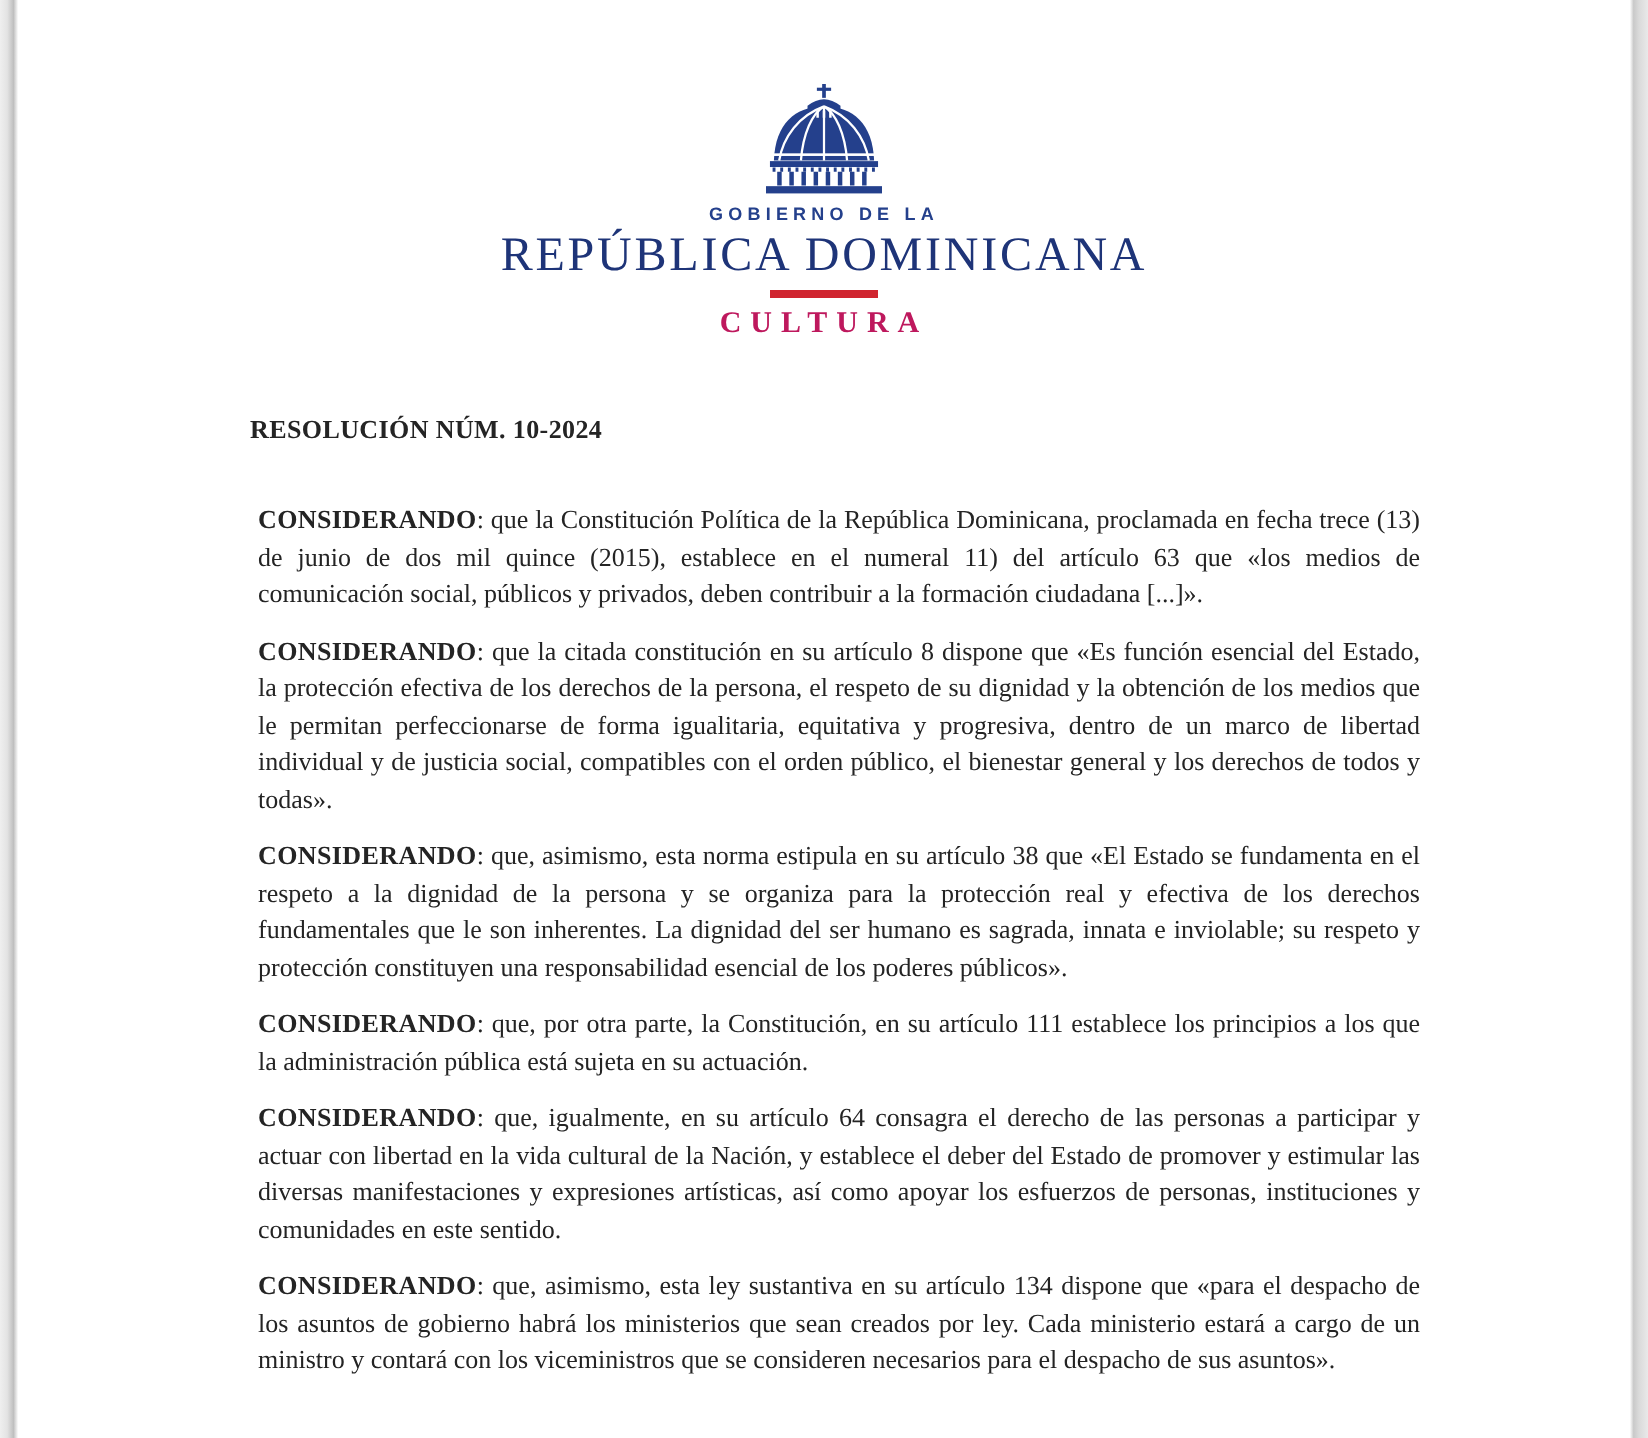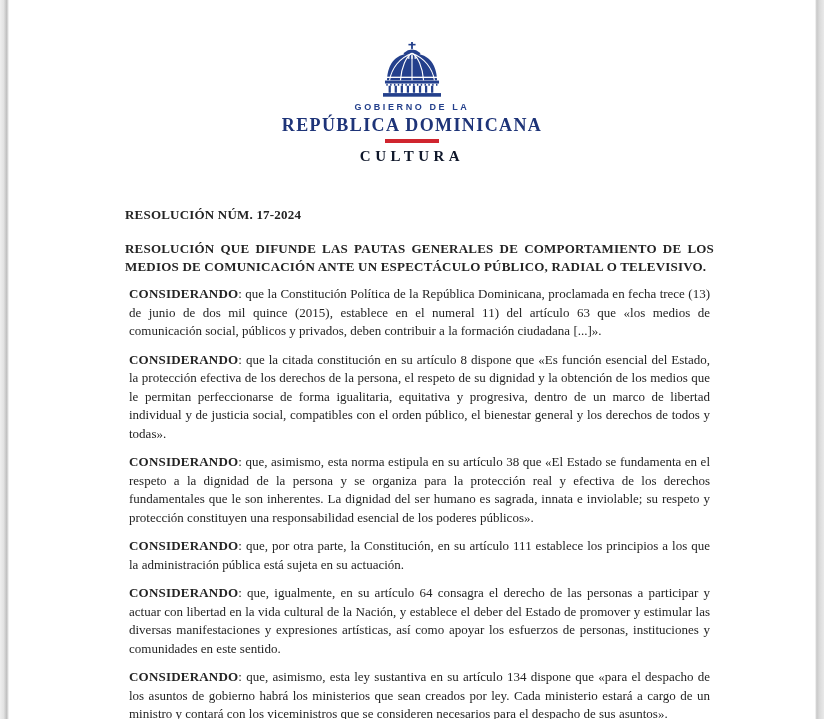--- a/index.html
+++ b/index.html
@@ -38,37 +38,37 @@
   .gov-label {
     font-family: "Liberation Sans", sans-serif;
     font-size: 9px;
     font-weight: bold;
     letter-spacing: 2.6px;
     color: #24408c;
     margin-top: 2px;
   }
   .country-label {
     font-family: "Liberation Serif", serif;
-    font-size: 18px;
-    font-weight: bold;
+    font-size: 24px;
+    font-weight: normal;
     letter-spacing: 1.4px;
     color: #1e3478;
     margin-top: 4px;
   }
   .red-divider {
     width: 54px; height: 3.5px;
     background: #d0252f;
     margin: 5px auto 6px auto;
   }
   .ministry-label {
     font-family: "Liberation Serif", serif;
     font-size: 15px;
     font-weight: bold;
     letter-spacing: 4.5px;
-    color: #0f172a;
+    color: #be185d;
   }
 
   
   .content {
     position: absolute;
     left: 125px;
     width: 589px;
     top: 0;
     color: #242424;
   }
@@ -146,23 +146,22 @@
 
       <line x1="14.5" y1="71.8" x2="88" y2="71.8" stroke="#24408c" stroke-width="10.5" stroke-dasharray="3.4 5.8"></line>
     </svg>
     <div class="gov-label">GOBIERNO DE LA</div>
     <div class="country-label">REPÚBLICA DOMINICANA</div>
     <div class="red-divider"></div>
     <div class="ministry-label">CULTURA</div>
   </header>
 
   <main class="content">
-    <p class="res-number">RESOLUCIÓN NÚM. 17-2024</p>
+    <p class="res-number">RESOLUCIÓN NÚM. 10-2024</p>
     <div class="paras">
-      <p class="doc-title">RESOLUCIÓN QUE DIFUNDE LAS PAUTAS GENERALES DE COMPORTAMIENTO DE LOS MEDIOS DE COMUNICACIÓN ANTE UN ESPECTÁCULO PÚBLICO, RADIAL O TELEVISIVO.</p>
 
       <p class="para"><b>CONSIDERANDO</b><span>: que la Constitución Política de la República Dominicana, proclamada en fecha trece (13) de junio de dos mil quince (2015), establece en el numeral 11) del artículo 63 que «los medios de comunicación social, públicos y privados, deben contribuir a la formación ciudadana [...]».</span></p>
 
       <p class="para"><b>CONSIDERANDO</b><span>: que la citada constitución en su artículo 8 dispone que «Es función esencial del Estado, la protección efectiva de los derechos de la persona, el respeto de su dignidad y la obtención de los medios que le permitan perfeccionarse de forma igualitaria, equitativa y progresiva, dentro de un marco de libertad individual y de justicia social, compatibles con el orden público, el bienestar general y los derechos de todos y todas».</span></p>
 
       <p class="para"><b>CONSIDERANDO</b><span>: que, asimismo, esta norma estipula en su artículo 38 que «El Estado se fundamenta en el respeto a la dignidad de la persona y se organiza para la protección real y efectiva de los derechos fundamentales que le son inherentes. La dignidad del ser humano es sagrada, innata e inviolable; su respeto y protección constituyen una responsabilidad esencial de los poderes públicos».</span></p>
 
       <p class="para"><b>CONSIDERANDO</b><span>: que, por otra parte, la Constitución, en su artículo 111 establece los principios a los que la administración pública está sujeta en su actuación.</span></p>
 
       <p class="para"><b>CONSIDERANDO</b><span>: que, igualmente, en su artículo 64 consagra el derecho de las personas a participar y actuar con libertad en la vida cultural de la Nación, y establece el deber del Estado de promover y estimular las diversas manifestaciones y expresiones artísticas, así como apoyar los esfuerzos de personas, instituciones y comunidades en este sentido.</span></p>

